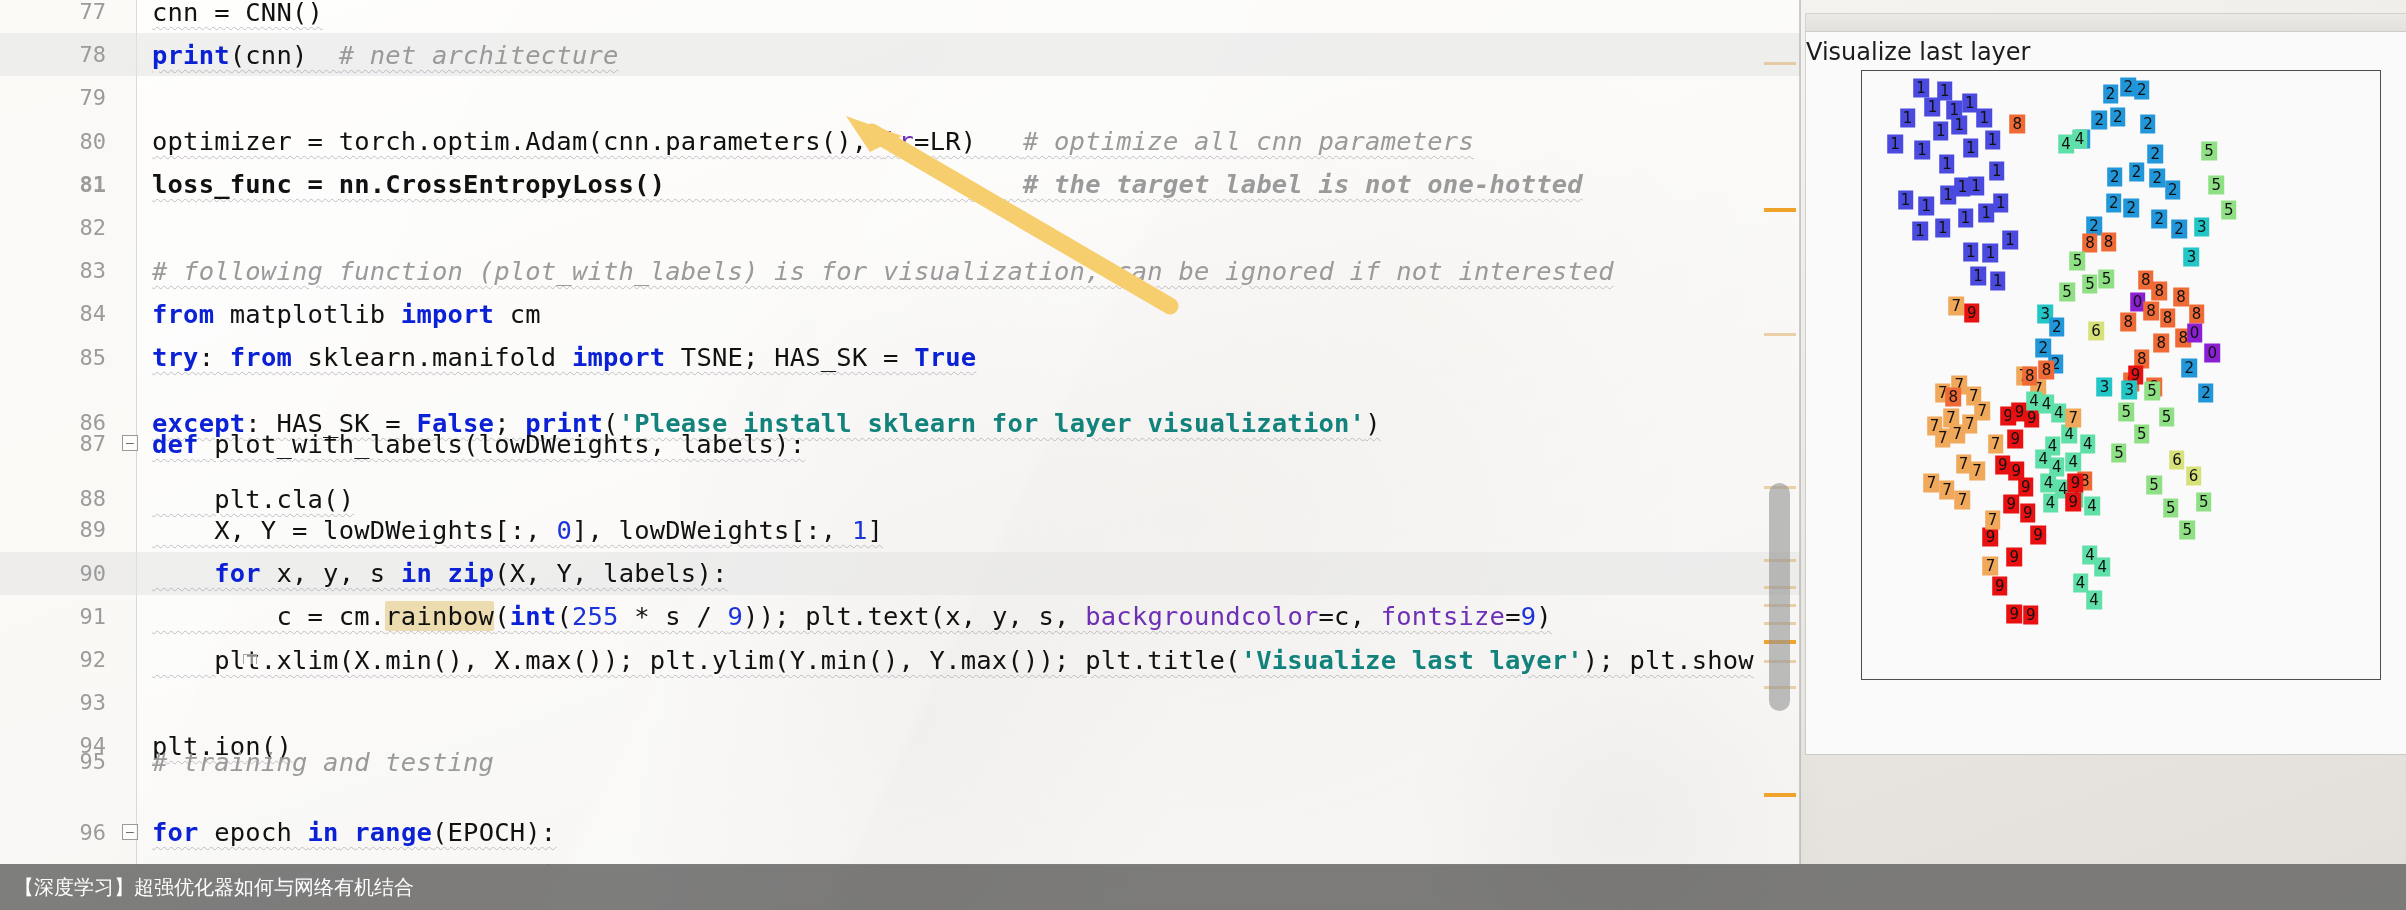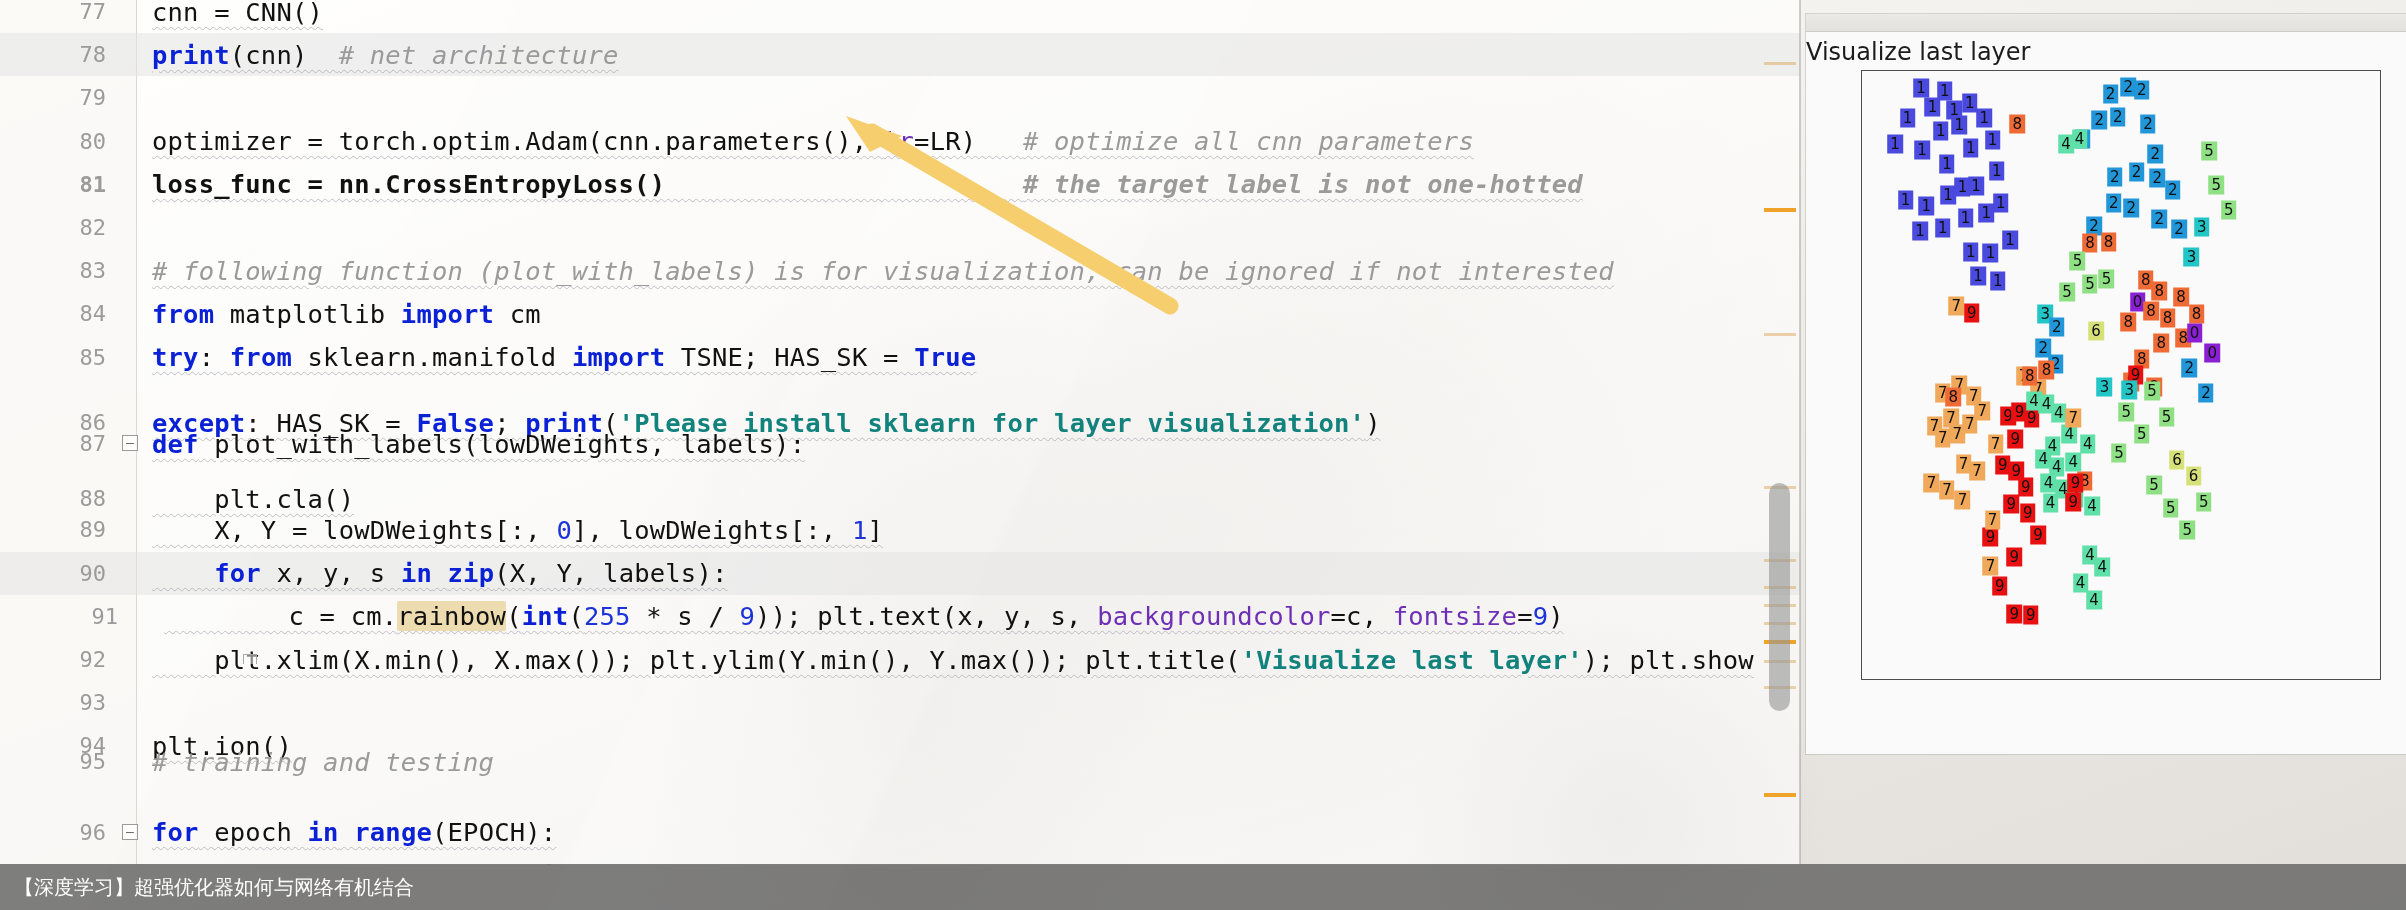--- a/index.html
+++ b/index.html
@@ -224,21 +224,21 @@
           <div class="codetext sq">    plt.cla()</div>
         </div>
         <div class="line" style="top: 508.4px;">
           <div class="lineno">89</div>
           <div class="codetext sq">    X, Y = lowDWeights[:, <span class="num">0</span>], lowDWeights[:, <span class="num">1</span>]</div>
         </div>
         <div class="line hl" style="top: 551.6px;">
           <div class="lineno">90</div>
           <div class="codetext sq">    <span class="kw">for</span> x, y, s <span class="kw">in</span> <span class="kw">zip</span>(X, Y, labels):</div>
         </div>
-        <div class="line" style="top: 594.8px; margin-left: 12px;">
+        <div class="line" style="top: 594.8px;">
           <div class="lineno">91</div>
           <div class="codetext sq">        c = cm.<span class="hl-word">rainbow</span>(<span class="kw">int</span>(<span class="num">255</span> * s / <span class="num">9</span>)); plt.text(x, y, s, <span class="prm">backgroundcolor</span>=c, <span class="prm">fontsize</span>=<span class="num">9</span>)</div>
         </div>
         <div class="line" style="top: 638px;">
           <div class="lineno">92</div>
           <div class="codetext sq">    plt.xlim(X.min(), X.max()); plt.ylim(Y.min(), Y.max()); plt.title(<span class="str">'Visualize last layer'</span>); plt.show</div>
         </div>
         <div class="line" style="top: 681.2px;">
           <div class="lineno">93</div>
           <div class="codetext"></div>

